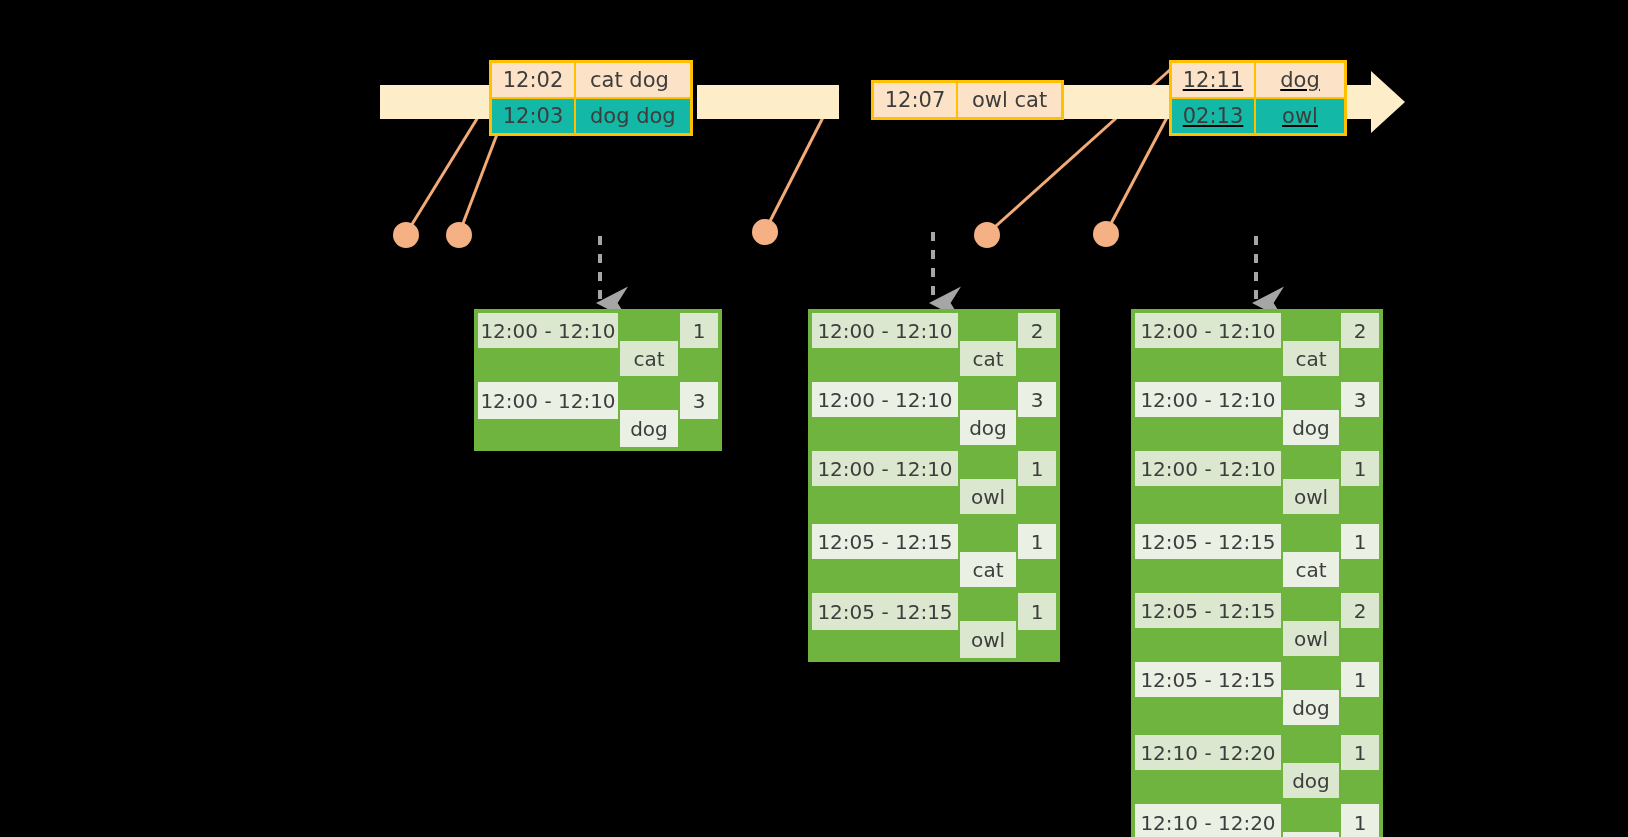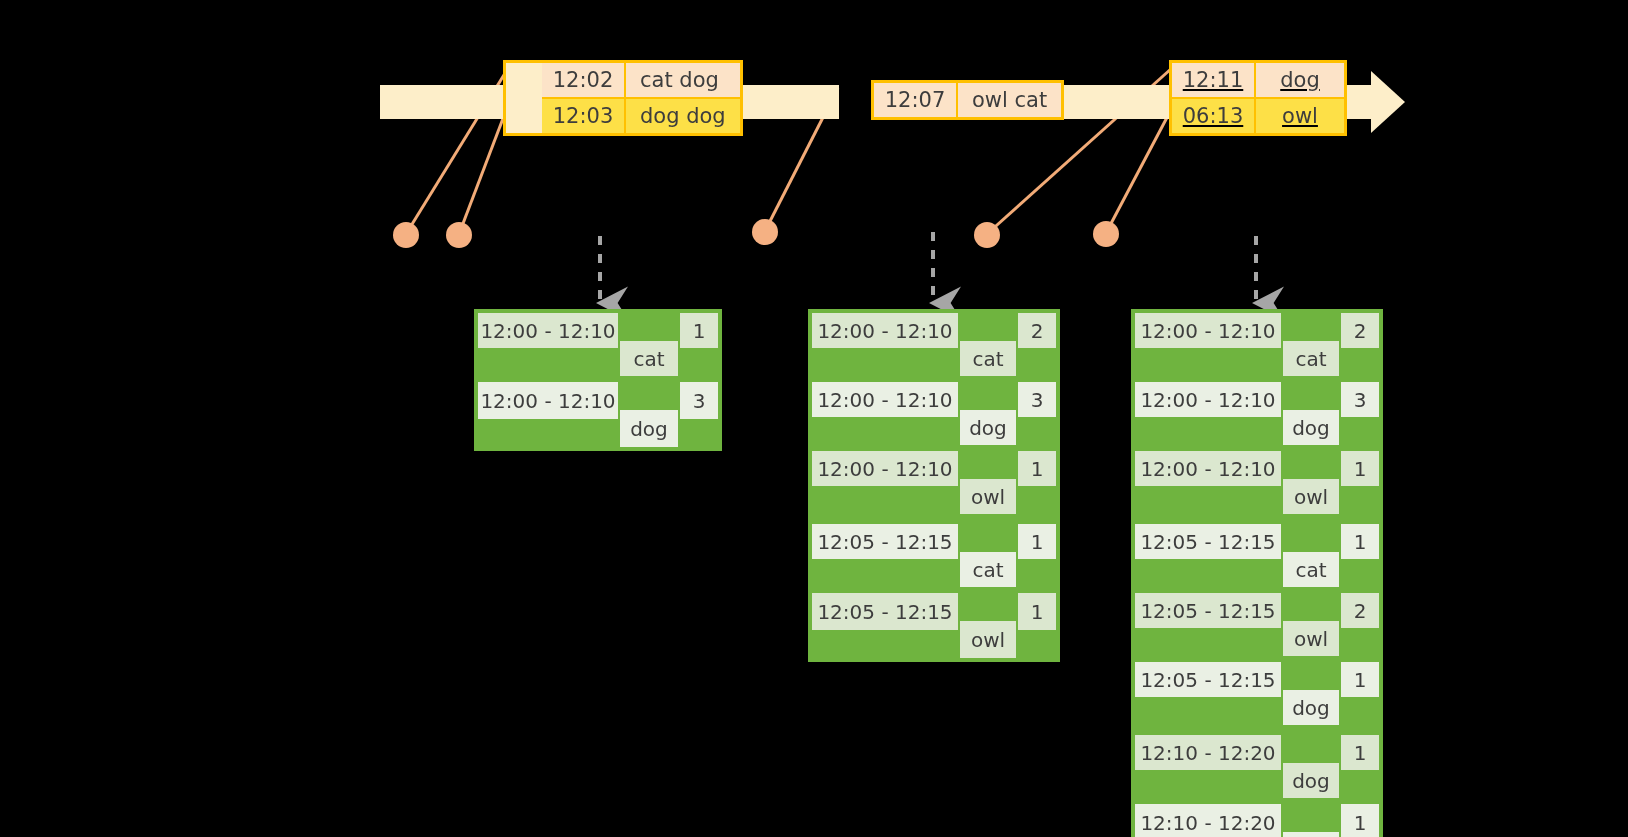--- a/index.html
+++ b/index.html
@@ -39,21 +39,21 @@
     background: #fdeec9;
     display: flex;
     flex-direction: column;
   }
   .event-row {
     display: flex;
     flex-direction: row;
   }
   .event-row + .event-row { border-top: 2px solid #ffc000; }
   .event-row.shade-a { background: #fce3c8; }
-  .event-row.shade-b { background: #fde047; }
+  .event-row.shade-b { background: #14b8a6; }
   .event-cell {
     display: flex;
     align-items: center;
     justify-content: center;
     font-size: 21px;
     color: #3d3d3d;
     height: 34px;
     white-space: nowrap;
   }
   .event-cell.time { width: 84px; border-right: 2px solid #ffc000; }
@@ -135,21 +135,21 @@
       <line x1="1256" y1="236" x2="1256" y2="303"></line>
     </g>
   </svg>
 
   <div class="timeline-bar" style="left:380px; top:85px; width:128px;"></div>
   <div class="timeline-bar" style="left:697px; top:85px; width:142px;"></div>
   <div class="timeline-bar" style="left:1030px; top:85px; width:142px;"></div>
   <div class="timeline-bar" style="left:1342px; top:85px; width:32px;"></div>
   <div class="timeline-head" style="left:1371px; top:71px;"></div>
 
-  <div class="event-box" style="left:503px; top:60px;padding-left:36px;">
+  <div class="event-box" style="left:489px; top:60px;">
     <div class="event-row shade-a">
       <div class="event-cell time">12:02</div>
       <div class="event-cell words">cat dog</div>
     </div>
     <div class="event-row shade-b">
       <div class="event-cell time">12:03</div>
       <div class="event-cell words">dog dog</div>
     </div>
   </div>
 
@@ -159,21 +159,21 @@
       <div class="event-cell words">owl cat</div>
     </div>
   </div>
 
   <div class="event-box" style="left:1169px; top:60px;text-decoration:underline;">
     <div class="event-row shade-a">
       <div class="event-cell time">12:11</div>
       <div class="event-cell words" style="width:88px;">dog</div>
     </div>
     <div class="event-row shade-b">
-      <div class="event-cell time">06:13</div>
+      <div class="event-cell time">02:13</div>
       <div class="event-cell words" style="width:88px;">owl</div>
     </div>
   </div>
 
   <div class="result-table t1" style="left:474px; top:309px;">
     <div class="res-row odd">
       <div class="res-cell c-window">12:00 - 12:10</div>
       <div class="res-cell c-word">cat</div>
       <div class="res-cell c-count">1</div>
     </div>

